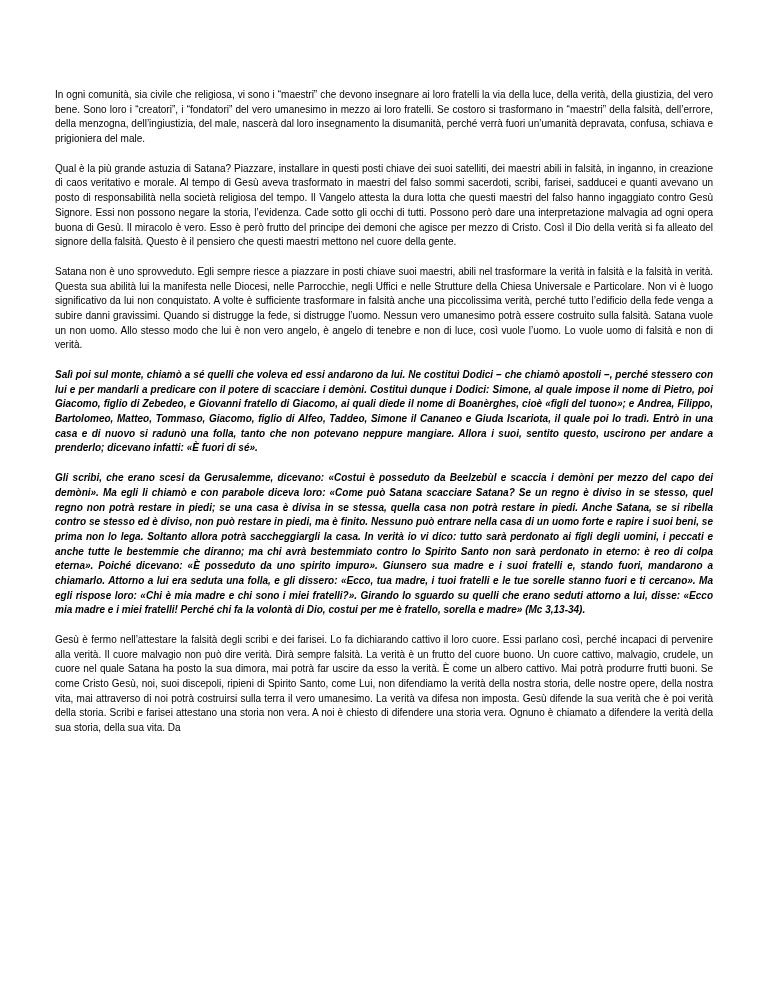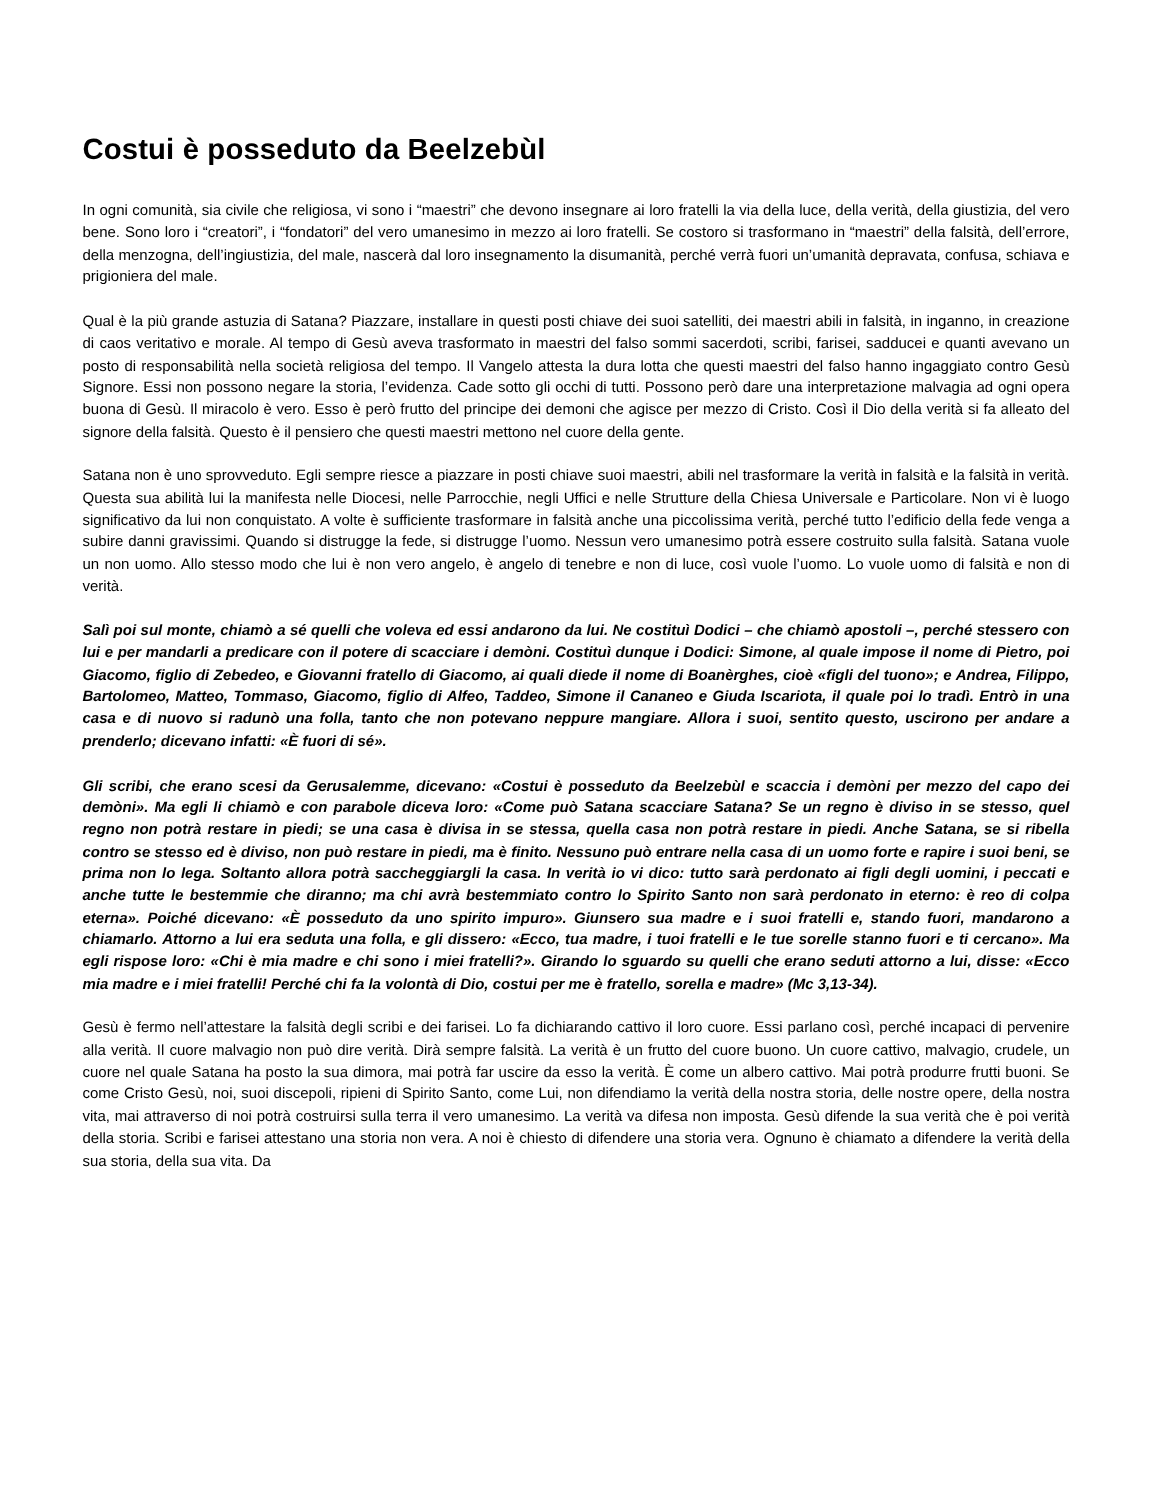--- a/index.html
+++ b/index.html
@@ -41,21 +41,20 @@
     text-indent: 0;
   }
   .para:last-child {
     margin-bottom: 0;
   }
 </style>
 </head>
 <body>
 
 <div class="page">
-  <h1 class="doc-title">Costui è posseduto da Beelzebùl</h1>
 
   <div>
     <p class="para lead"> In ogni comunità, sia civile che religiosa, vi sono i “maestri” che devono insegnare ai loro fratelli la via della luce, della verità, della giustizia, del vero bene. Sono loro i “creatori”, i “fondatori” del vero umanesimo in mezzo ai loro fratelli. Se costoro si trasformano in “maestri” della falsità, dell’errore, della menzogna, dell’ingiustizia, del male, nascerà dal loro insegnamento la disumanità, perché verrà fuori un’umanità depravata, confusa, schiava e prigioniera del male.</p>
     <p class="para">Qual è la più grande astuzia di Satana? Piazzare, installare in questi posti chiave dei suoi satelliti, dei maestri abili in falsità, in inganno, in creazione di caos veritativo e morale. Al tempo di Gesù aveva trasformato in maestri del falso sommi sacerdoti, scribi, farisei, sadducei e quanti avevano un posto di responsabilità nella società religiosa del tempo. Il Vangelo attesta la dura lotta che questi maestri del falso hanno ingaggiato contro Gesù Signore. Essi non possono negare la storia, l’evidenza. Cade sotto gli occhi di tutti. Possono però dare una interpretazione malvagia ad ogni opera buona di Gesù. Il miracolo è vero. Esso è però frutto del principe dei demoni che agisce per mezzo di Cristo. Così il Dio della verità si fa alleato del signore della falsità. Questo è il pensiero che questi maestri mettono nel cuore della gente.</p>
     <p class="para">Satana non è uno sprovveduto. Egli sempre riesce a piazzare in posti chiave suoi maestri, abili nel trasformare la verità in falsità e la falsità in verità. Questa sua abilità lui la manifesta nelle Diocesi, nelle Parrocchie, negli Uffici e nelle Strutture della Chiesa Universale e Particolare. Non vi è luogo significativo da lui non conquistato. A volte è sufficiente trasformare in falsità anche una piccolissima verità, perché tutto l’edificio della fede venga a subire danni gravissimi. Quando si distrugge la fede, si distrugge l’uomo. Nessun vero umanesimo potrà essere costruito sulla falsità. Satana vuole un non uomo. Allo stesso modo che lui è non vero angelo, è angelo di tenebre e non di luce, così vuole l’uomo. Lo vuole uomo di falsità e non di verità.</p>
     <p class="para italic">Salì poi sul monte, chiamò a sé quelli che voleva ed essi andarono da lui. Ne costituì Dodici – che chiamò apostoli –, perché stessero con lui e per mandarli a predicare con il potere di scacciare i demòni. Costituì dunque i Dodici: Simone, al quale impose il nome di Pietro, poi Giacomo, figlio di Zebedeo, e Giovanni fratello di Giacomo, ai quali diede il nome di Boanèrghes, cioè «figli del tuono»; e Andrea, Filippo, Bartolomeo, Matteo, Tommaso, Giacomo, figlio di Alfeo, Taddeo, Simone il Cananeo e Giuda Iscariota, il quale poi lo tradì. Entrò in una casa e di nuovo si radunò una folla, tanto che non potevano neppure mangiare. Allora i suoi, sentito questo, uscirono per andare a prenderlo; dicevano infatti: «È fuori di sé».</p>
     <p class="para italic">Gli scribi, che erano scesi da Gerusalemme, dicevano: «Costui è posseduto da Beelzebùl e scaccia i demòni per mezzo del capo dei demòni». Ma egli li chiamò e con parabole diceva loro: «Come può Satana scacciare Satana? Se un regno è diviso in se stesso, quel regno non potrà restare in piedi; se una casa è divisa in se stessa, quella casa non potrà restare in piedi. Anche Satana, se si ribella contro se stesso ed è diviso, non può restare in piedi, ma è finito. Nessuno può entrare nella casa di un uomo forte e rapire i suoi beni, se prima non lo lega. Soltanto allora potrà saccheggiargli la casa. In verità io vi dico: tutto sarà perdonato ai figli degli uomini, i peccati e anche tutte le bestemmie che diranno; ma chi avrà bestemmiato contro lo Spirito Santo non sarà perdonato in eterno: è reo di colpa eterna». Poiché dicevano: «È posseduto da uno spirito impuro». Giunsero sua madre e i suoi fratelli e, stando fuori, mandarono a chiamarlo. Attorno a lui era seduta una folla, e gli dissero: «Ecco, tua madre, i tuoi fratelli e le tue sorelle stanno fuori e ti cercano». Ma egli rispose loro: «Chi è mia madre e chi sono i miei fratelli?». Girando lo sguardo su quelli che erano seduti attorno a lui, disse: «Ecco mia madre e i miei fratelli! Perché chi fa la volontà di Dio, costui per me è fratello, sorella e madre» (Mc 3,13-34).</p>
     <p class="para">Gesù è fermo nell’attestare la falsità degli scribi e dei farisei. Lo fa dichiarando cattivo il loro cuore. Essi parlano così, perché incapaci di pervenire alla verità. Il cuore malvagio non può dire verità. Dirà sempre falsità. La verità è un frutto del cuore buono. Un cuore cattivo, malvagio, crudele, un cuore nel quale Satana ha posto la sua dimora, mai potrà far uscire da esso la verità. È come un albero cattivo. Mai potrà produrre frutti buoni.  Se come Cristo Gesù, noi, suoi discepoli, ripieni di Spirito Santo, come Lui, non difendiamo la verità della nostra storia, delle nostre opere, della nostra vita, mai attraverso di noi potrà costruirsi sulla terra il vero umanesimo. La verità va difesa non imposta. Gesù difende la sua verità che è poi verità della storia. Scribi e farisei attestano una storia non vera. A noi è chiesto di difendere una storia vera. Ognuno è chiamato a difendere la verità della sua storia, della sua vita. Da</p>
   </div>
 </div>

